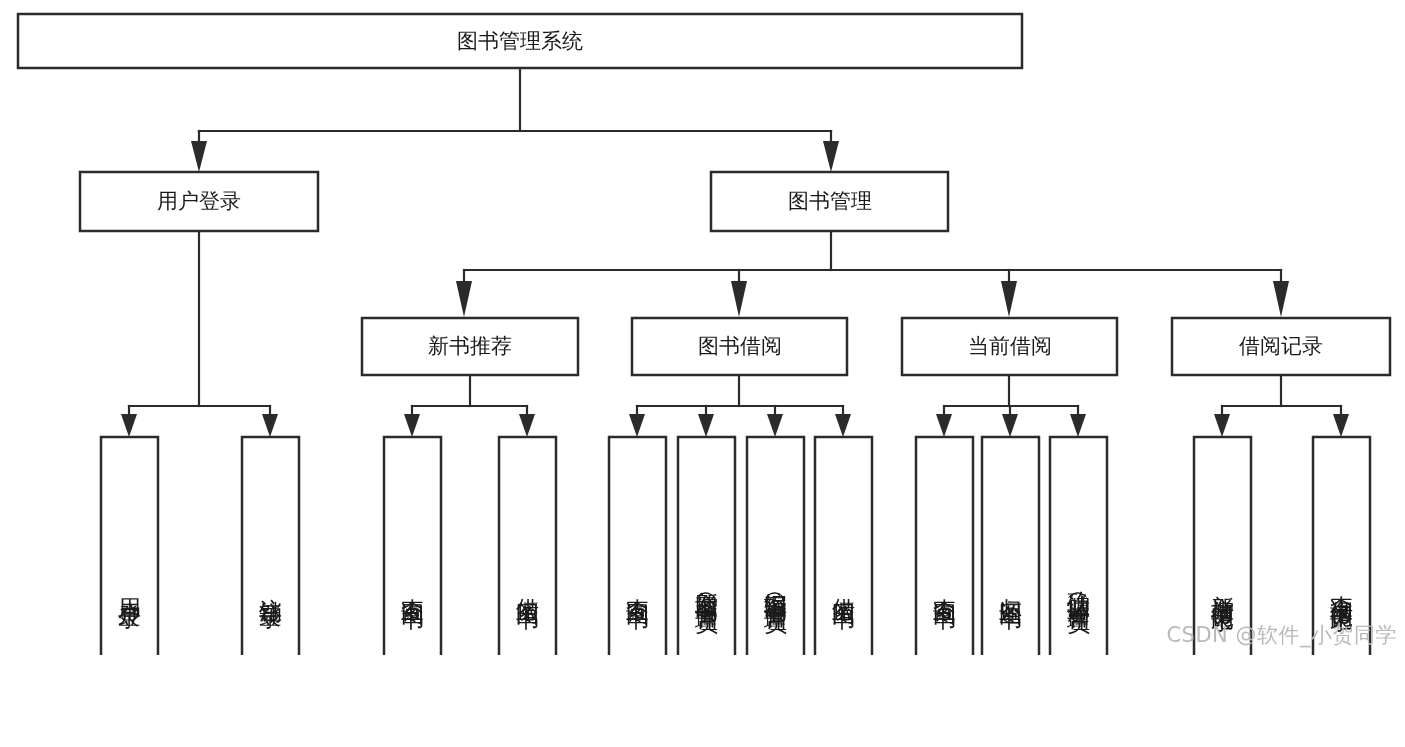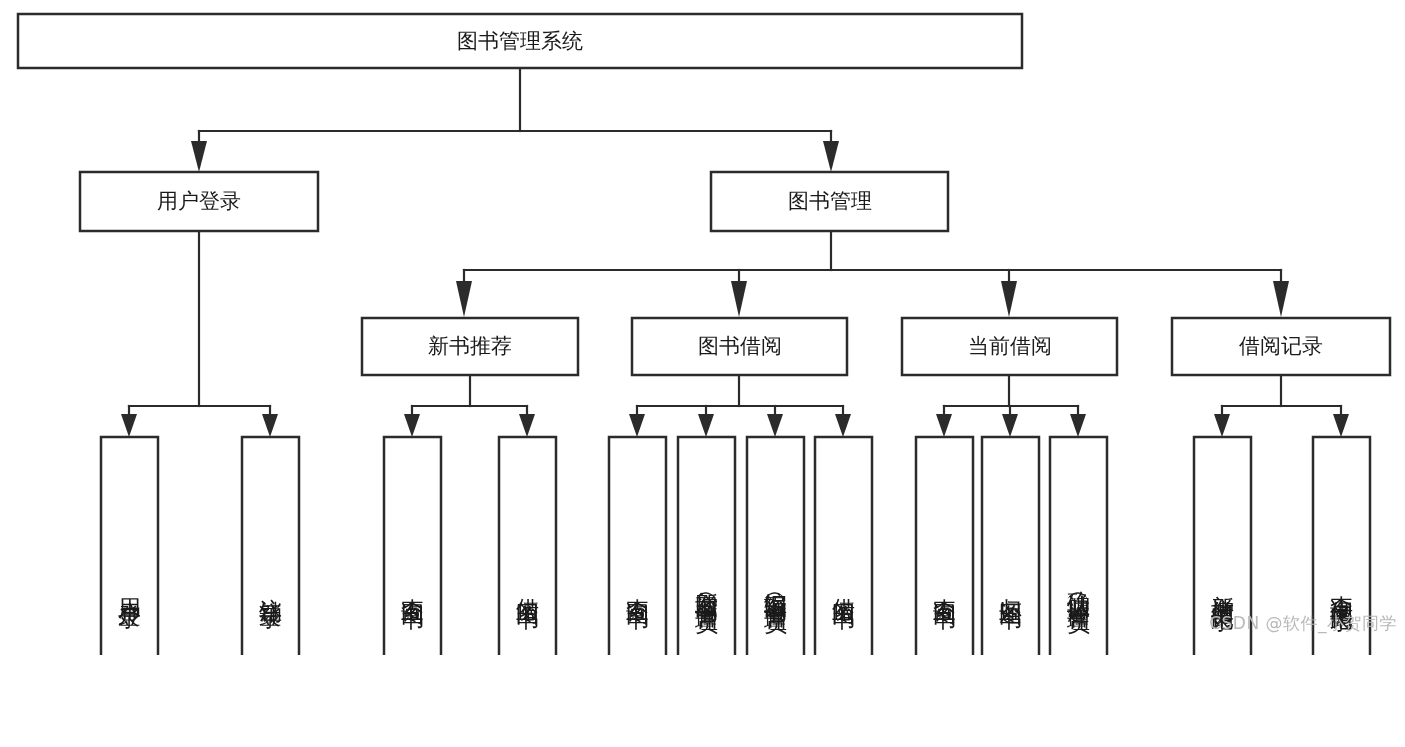--- a/index.html
+++ b/index.html
@@ -59,23 +59,23 @@
     line-height: 1.18;
     letter-spacing: 3px;
     color: #1a1a1a;
     white-space: nowrap;
     pointer-events: none;
     user-select: none;
   }
   .watermark {
     position: absolute;
     right: 8px;
-    bottom: 20px;
-    font-family: "DejaVu Sans", "Liberation Sans", sans-serif;
-    font-size: 17px;
+    bottom: 6px;
+    font-family: "DejaVu Sans", "Liberation Sans", sans-serif;
+    font-size: 21px;
     color: #b9b9b9;
     letter-spacing: 0.5px;
     white-space: nowrap;
   }
 </style>
 </head>
 <body>
 
 <div id="diagram-root">
 

